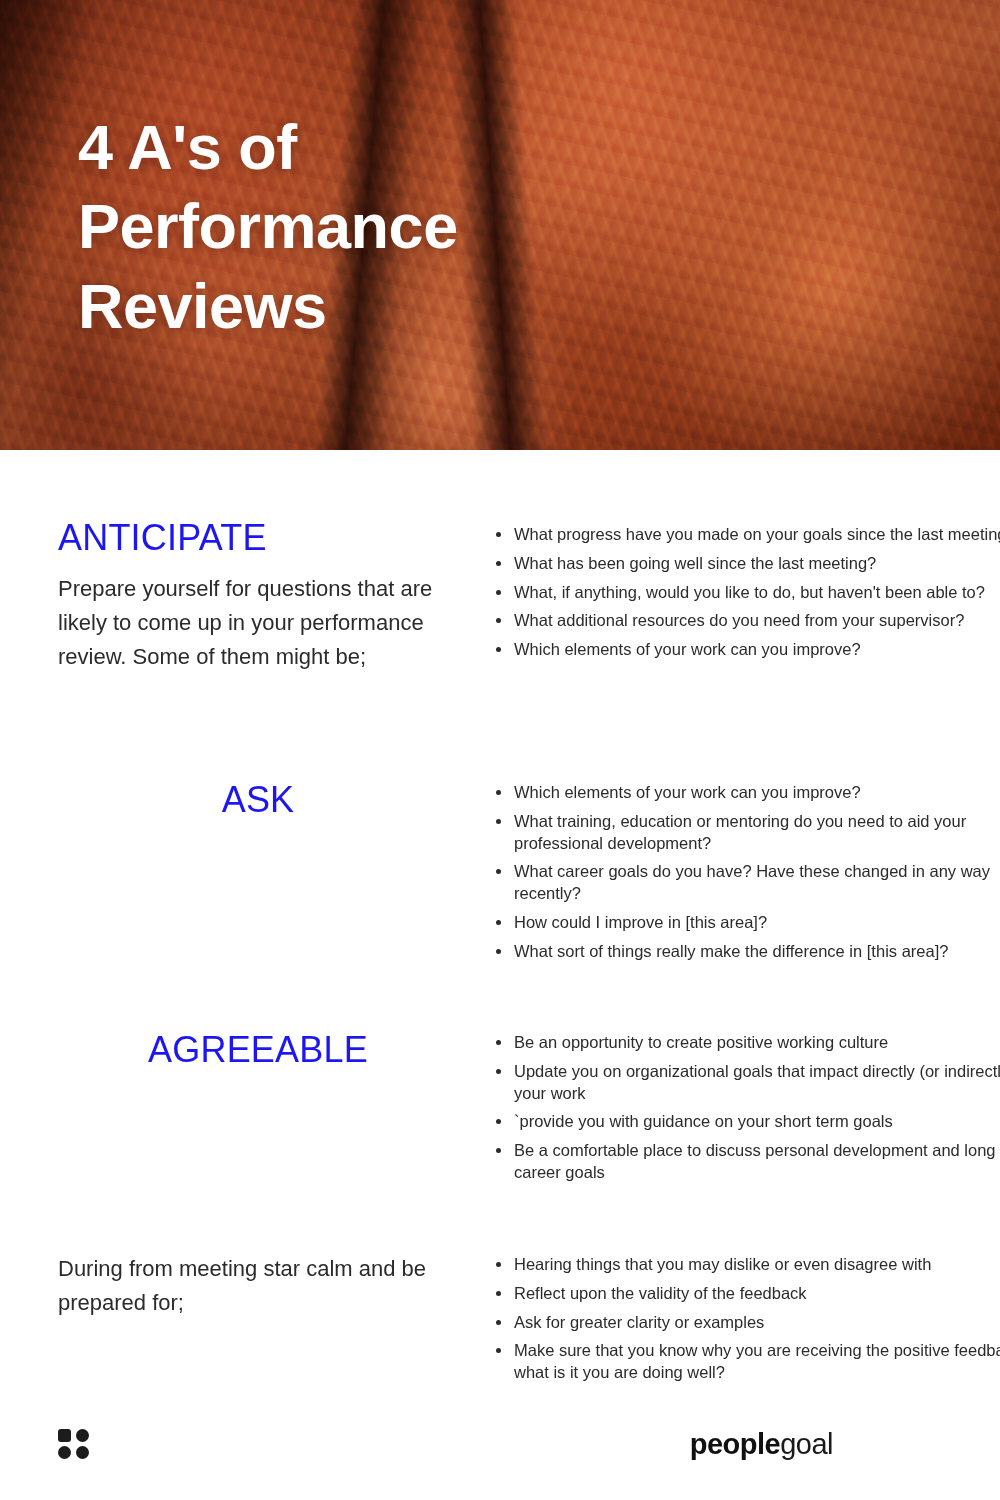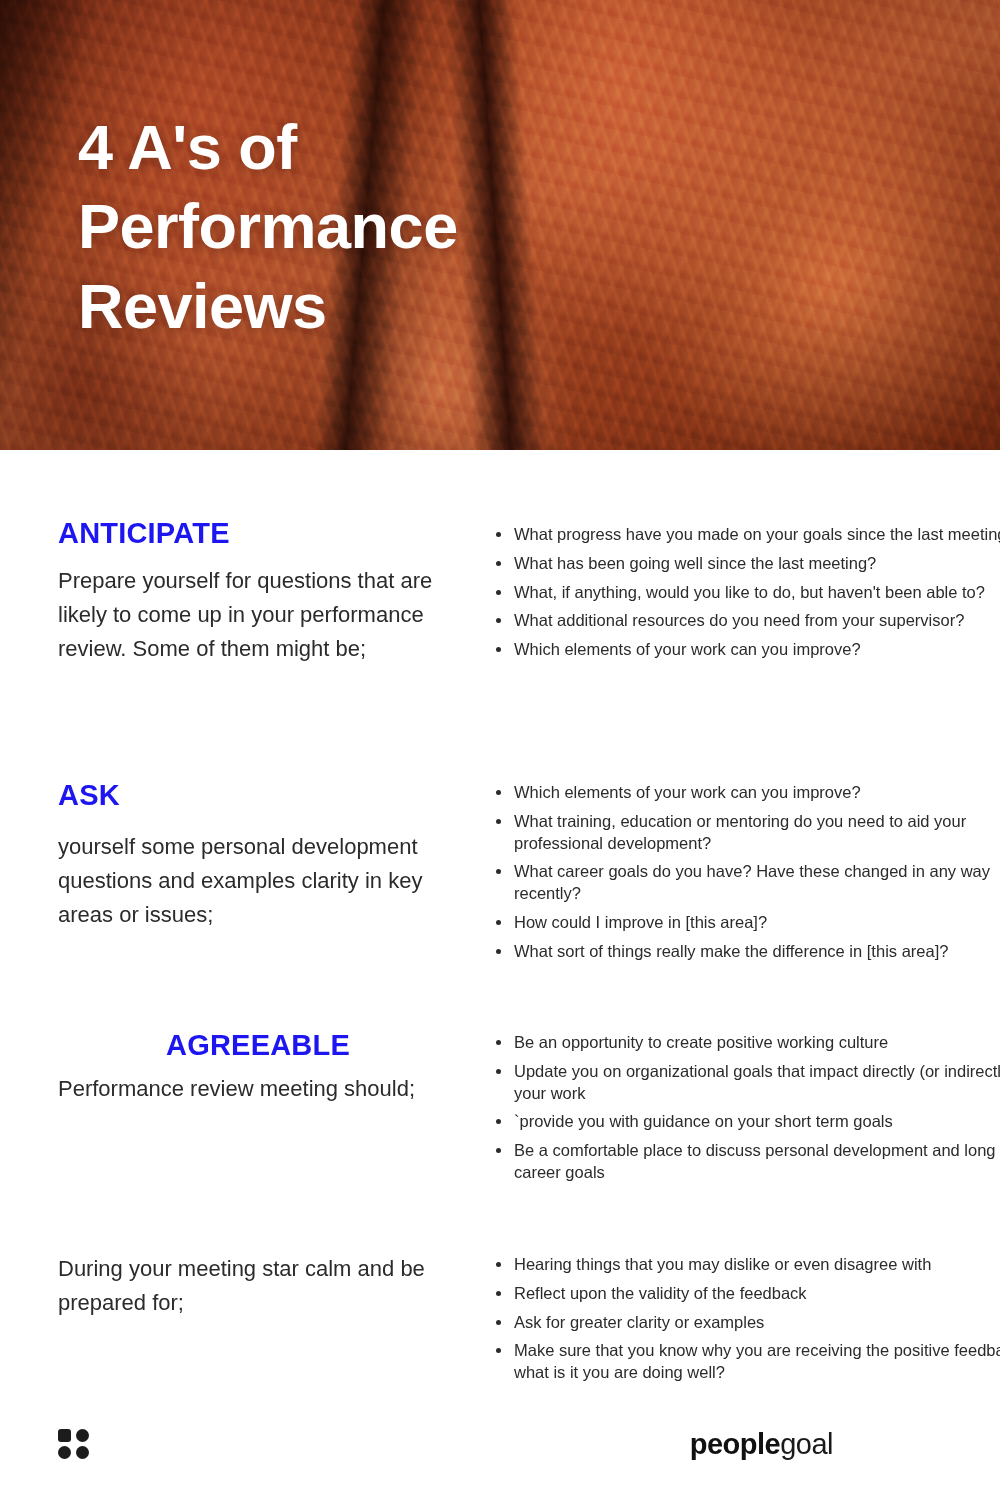--- a/index.html
+++ b/index.html
@@ -85,22 +85,22 @@
     width: 420px;
     flex: 0 0 420px;
     padding-right: 20px;
   }
   .sec-right {
     flex: 1 1 auto;
     padding-left: 10px;
   }
   .sec-heading {
     color: #1d16f0;
-    font-size: 29px;
-    font-weight: 700;
+    font-size: 36px;
+    font-weight: 400;
     letter-spacing: 0.2px;
     margin: 0 0 14px 0;
     line-height: 1.1;
   }
   .sec-desc {
     font-size: 22px;
     line-height: 1.55;
     color: #2b2b2b;
     margin: 0;
   }
@@ -132,21 +132,21 @@
   #sec-0 { position: absolute; left: 58px; right: 58px; top: 68px; }
   #sec-1 { position: absolute; left: 58px; right: 58px; top: 330px; }
   #sec-2 { position: absolute; left: 58px; right: 58px; top: 580px; }
   #sec-3 { position: absolute; left: 58px; right: 58px; top: 802px; }
 
   .body-wrap {
     position: relative;
     width: 1000px;
     height: 1050px;
   }
-  #sec-1 .sec-heading { margin-bottom: 18px; }
+  #sec-1 .sec-heading { margin-bottom: 18px; text-align: center; }
   #sec-2 .sec-heading { margin-bottom: 10px; text-align: center; }
   #sec-3 .sec-heading { margin-bottom: 10px; }
   #sec-0 .sec-right { padding-top: 6px; }
   #sec-1 .sec-right { padding-top: 2px; }
   #sec-2 .sec-right { padding-top: 2px; }
   #sec-3 .sec-right { padding-top: 2px; }
 
   
   .footer {
     position: absolute;
@@ -210,51 +210,49 @@
           <li>What, if anything, would you like to do, but haven't been able to?</li>
           <li>What additional resources do you need from your supervisor?</li>
           <li>Which elements of your work can you improve?</li>
         </ul>
       </div>
     </div>
 
     <div class="section" id="sec-1">
       <div class="sec-left">
         <h2 class="sec-heading">ASK</h2>
-        <p class="sec-desc">yourself some personal development questions and examples clarity in key areas or issues;</p>
       </div>
       <div class="sec-right">
         <ul class="points">
           <li>Which elements of your work can you improve?</li>
           <li>What training, education or mentoring do you need to aid your professional development?</li>
           <li>What career goals do you have? Have these changed in any way recently?</li>
           <li>How could I improve in [this area]?</li>
           <li>What sort of things really make the difference in [this area]?</li>
         </ul>
       </div>
     </div>
 
     <div class="section" id="sec-2">
       <div class="sec-left">
         <h2 class="sec-heading">AGREEABLE</h2>
-        <p class="sec-desc">Performance review meeting should;</p>
       </div>
       <div class="sec-right">
         <ul class="points">
           <li>Be an opportunity to create positive working culture</li>
           <li>Update you on organizational goals that impact directly (or indirectly) on your work</li>
           <li>`provide you with guidance on your short term goals</li>
           <li>Be a comfortable place to discuss personal development and long term career goals</li>
         </ul>
       </div>
     </div>
 
     <div class="section" id="sec-3">
       <div class="sec-left">
-        <p class="sec-desc">During your meeting star calm and be prepared for;</p>
+        <p class="sec-desc">During from meeting star calm and be prepared for;</p>
       </div>
       <div class="sec-right">
         <ul class="points">
           <li>Hearing things that you may dislike or even disagree with</li>
           <li>Reflect upon the validity of the feedback</li>
           <li>Ask for greater clarity or examples</li>
           <li>Make sure that you know why you are receiving the positive feedback, what is it you are doing well?</li>
         </ul>
       </div>
     </div>

